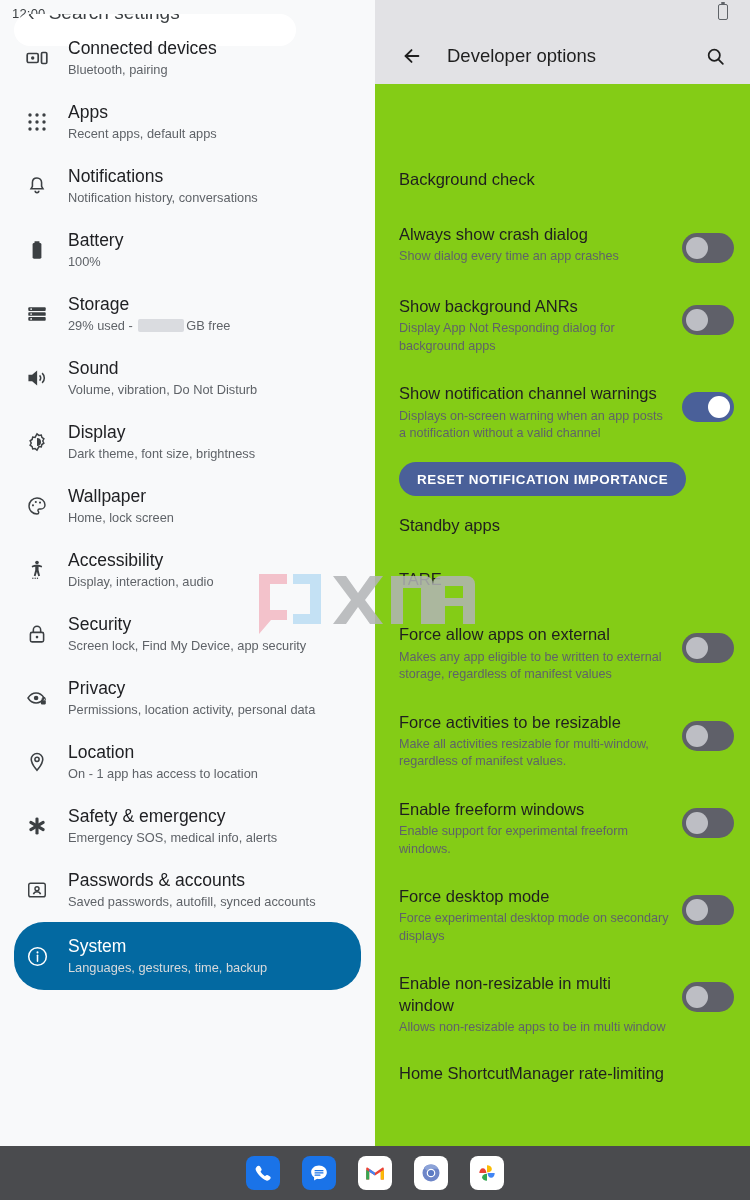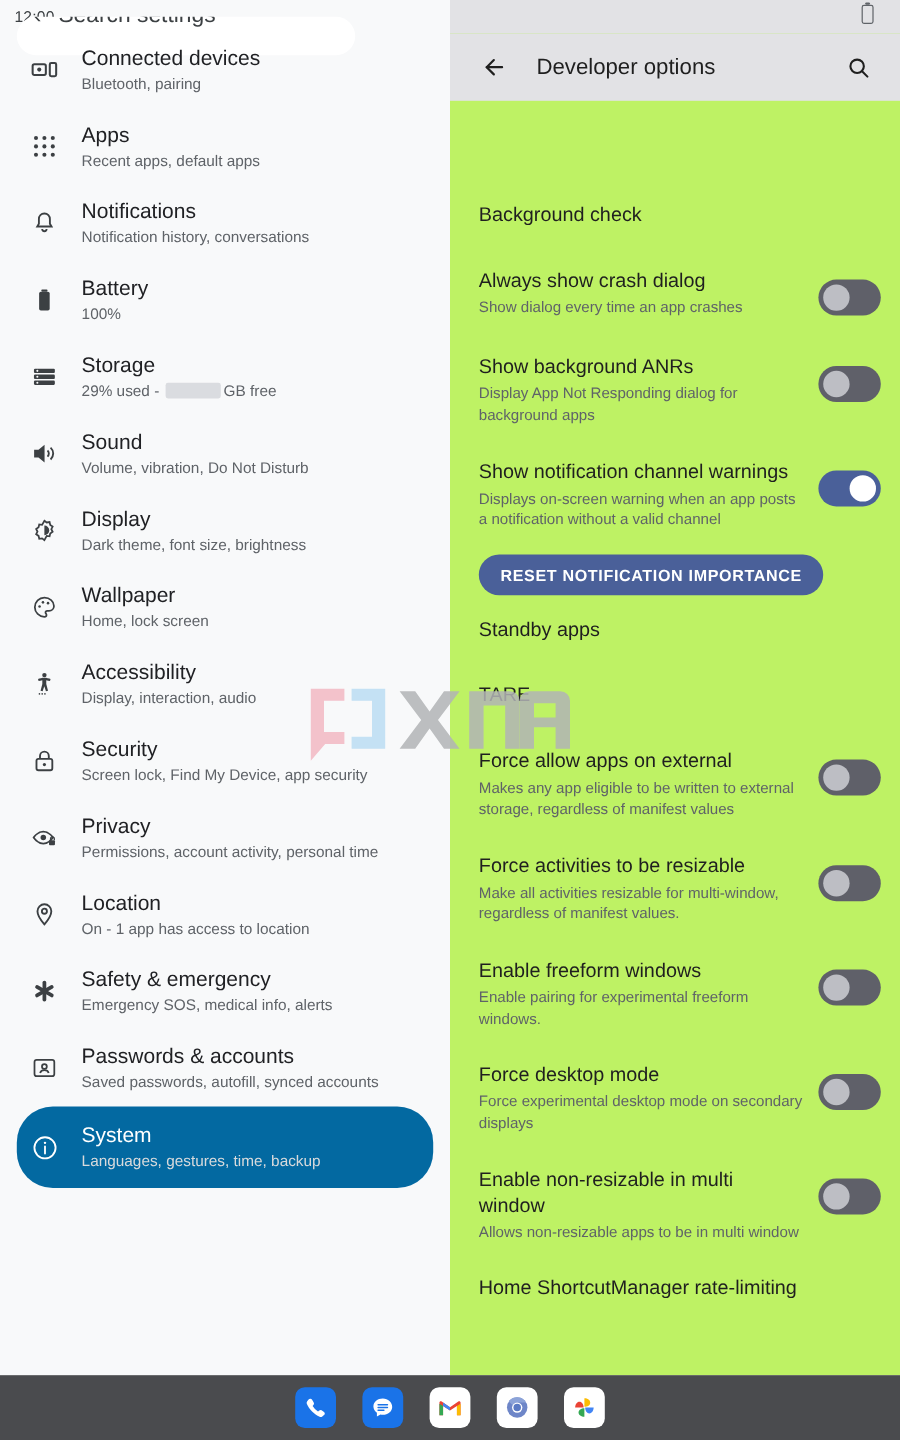--- a/index.html
+++ b/index.html
@@ -58,21 +58,21 @@
 
   .redact {
     display:inline-block; width:46px; height:13px;
     background:#DADCE0; border-radius:2px;
     vertical-align:-2px; margin:0 2px;
   }
 
   
   .right-panel {
     position:absolute; left:375px; top:0; width:375px; height:1146px;
-    background:#bef264; overflow:hidden;
+    background:#84cc16; overflow:hidden;
   }
   .right-statusbar {
     position:absolute; left:0; top:0; width:375px; height:28px;
     background:#E2E2E5;
   }
   .batt-ico {
     position:absolute; right:22px; top:4px;
     width:10px; height:16px;
     border:1.6px solid #5F6368; border-radius:2px;
   }
@@ -332,21 +332,21 @@
         <span class="side-ico">
           <svg width="22" height="22" viewBox="0 0 24 24" fill="none" stroke="currentColor" stroke-width="1.6">
             <path d="M2.2 12S5.7 6.6 11 6.6 19.8 12 19.8 12 16.3 17.4 11 17.4 2.2 12 2.2 12z"></path>
             <circle cx="11" cy="12" r="2.5" fill="currentColor" stroke="none"></circle>
             <rect x="16.2" y="14.4" width="5.4" height="4.6" rx="0.9" fill="currentColor" stroke="none"></rect>
             <path d="M17.6 14.4v-1.3a1.7 1.7 0 0 1 3.4 0v1.3" stroke-width="1.2"></path>
           </svg>
         </span>
         <span class="side-txt">
           <span class="side-title">Privacy</span>
-          <span class="side-sub">Permissions, account activity, personal time</span>
+          <span class="side-sub">Permissions, location activity, personal data</span>
         </span>
       </div>
 
       <div class="side-item">
         <span class="side-ico">
           <svg width="22" height="22" viewBox="0 0 24 24" fill="none" stroke="currentColor" stroke-width="1.7">
             <path d="M12 2.8c-3.5 0-6.3 2.8-6.3 6.3 0 4.7 6.3 11.9 6.3 11.9s6.3-7.2 6.3-11.9c0-3.5-2.8-6.3-6.3-6.3z"></path>
             <circle cx="12" cy="9.1" r="2.3"></circle>
           </svg>
         </span>
@@ -511,21 +511,21 @@
           <span class="switch off">
               <span class="knob"></span>
             </span>
         </div>
       </div>
 
       
       <div class="dev-row">
         <div class="texts">
           <div class="dev-title">Enable freeform windows</div>
-          <div class="dev-sub">Enable pairing for experimental freeform windows.</div>
+          <div class="dev-sub">Enable support for experimental freeform windows.</div>
         </div>
         <div class="sw-wrap">
           <span class="switch off">
               <span class="knob"></span>
             </span>
         </div>
       </div>
 
       
       <div class="dev-row">

